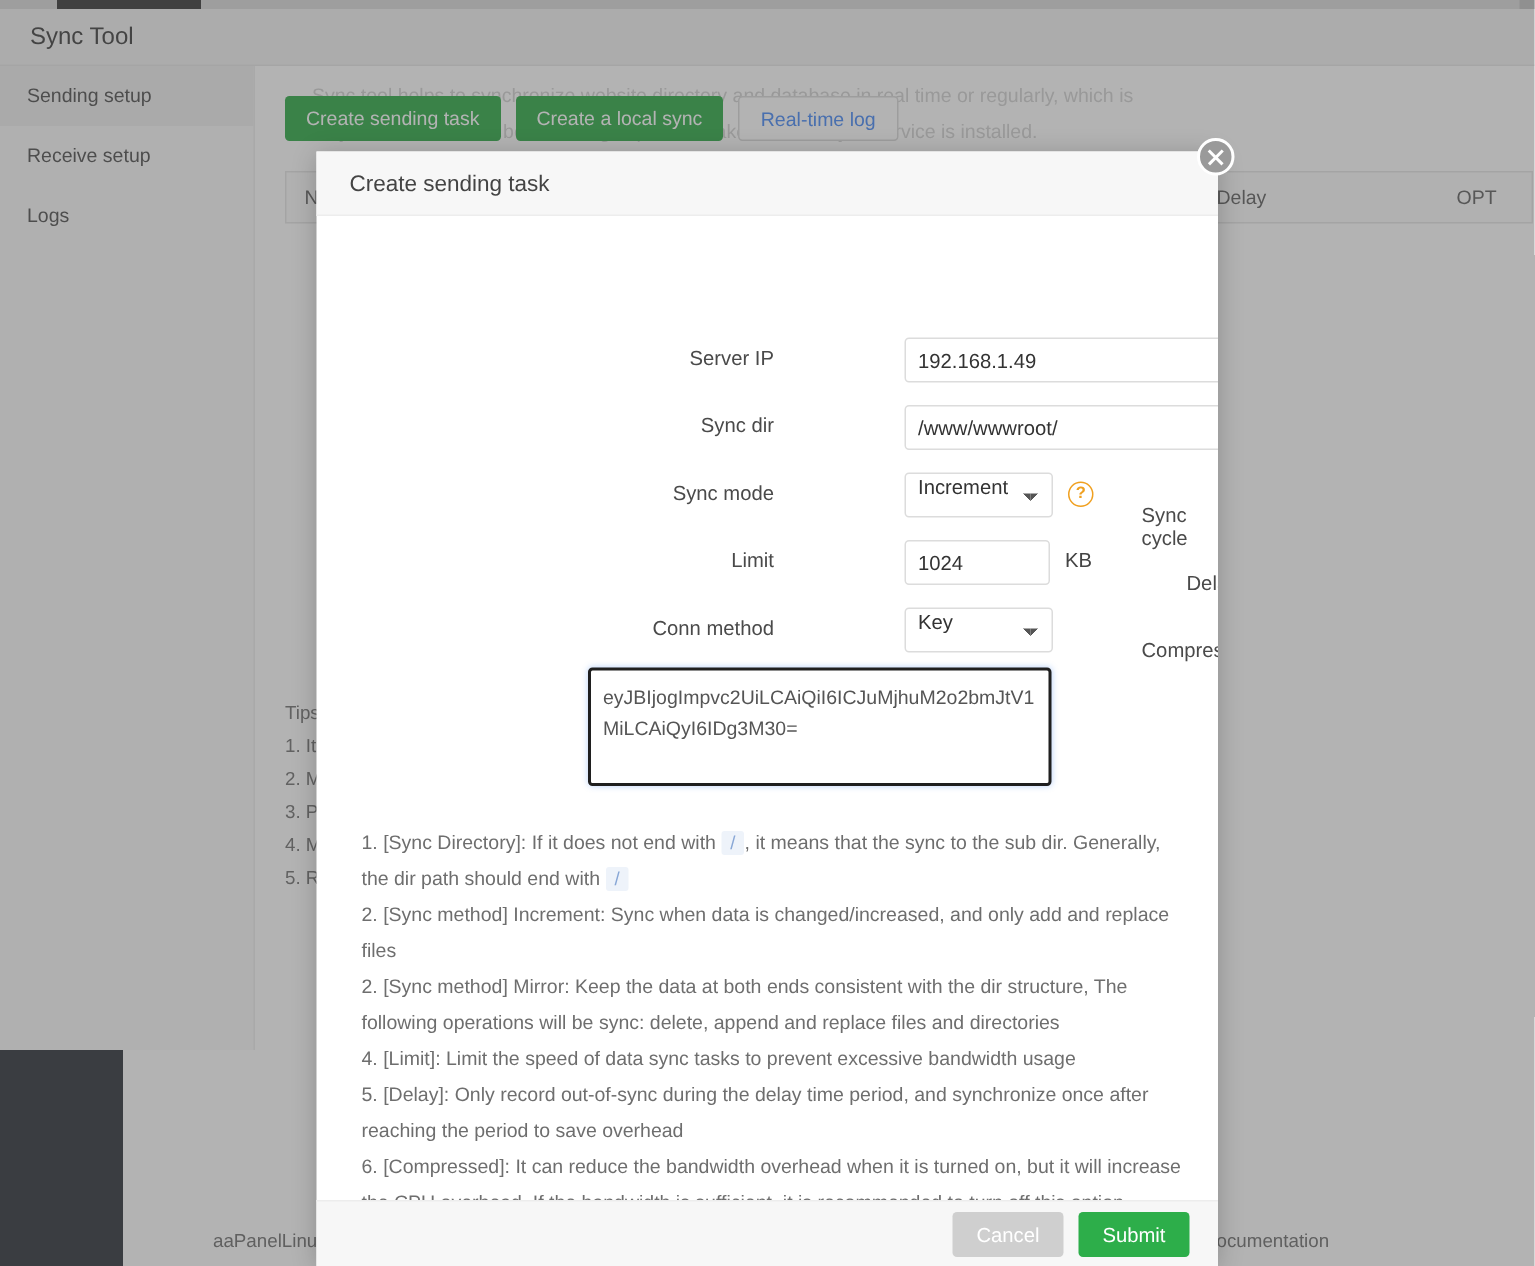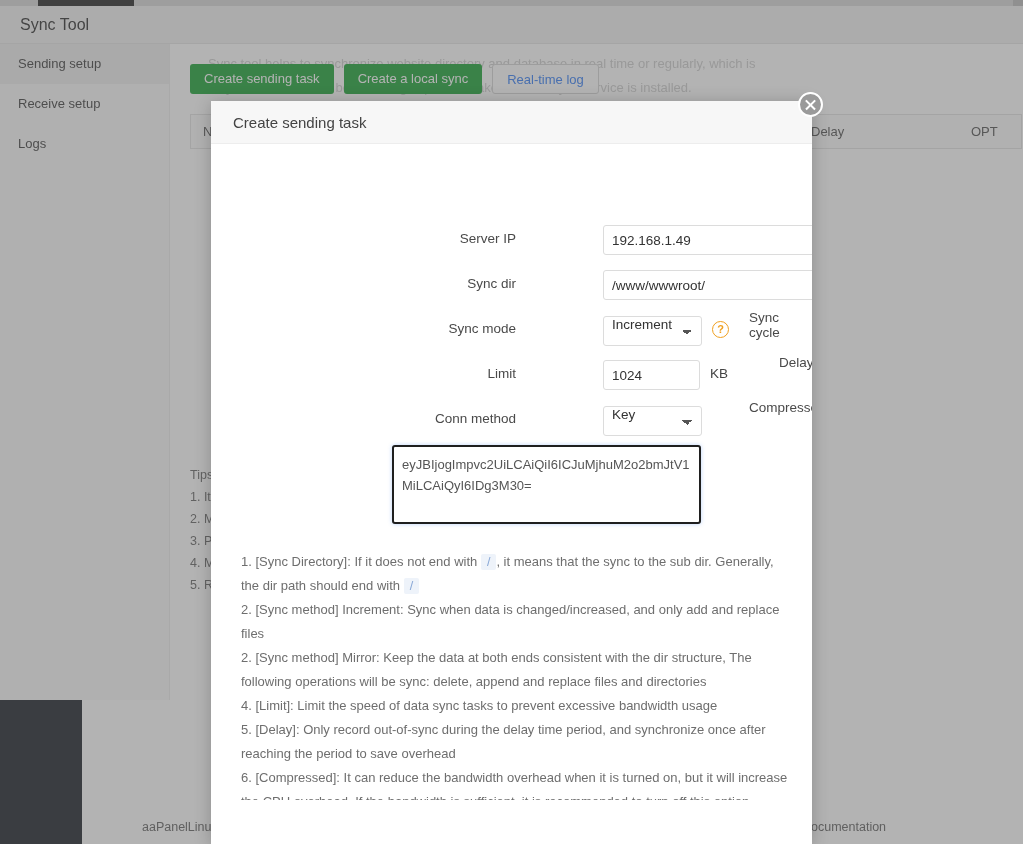--- a/index.html
+++ b/index.html
@@ -180,21 +180,21 @@
       linear-gradient(45deg, transparent 50%, #555 50%),
       linear-gradient(135deg, #555 50%, transparent 50%);
     background-position: calc(100% - 14px) 13px, calc(100% - 9px) 13px;
     background-size: 5px 5px, 5px 5px;
     background-repeat: no-repeat;
     cursor: pointer;
   }
   select.m1 { width: 99px; }
 
   .unit { position: absolute; font-size: 13.5px; color: #444; top: 11px; }
-  .inline-label { position: absolute; font-size: 13.5px; color: #4a4a4a; top: 0; }
+  .inline-label { position: absolute; font-size: 13.5px; color: #4a4a4a; top: 26px; margin-left: 12px; }
 
   #help-icon {
     position: absolute; left: 501px; top: 11px;
     width: 17px; height: 17px; border-radius: 50%;
     border: 1.4px solid #f0a020; color: #f0a020;
     font-size: 11px; line-height: 15px; text-align: center;
     cursor: pointer; font-weight: 700;
   }
 
   #receive-key {
@@ -373,13 +373,19 @@
         <code class="slash">/</code>
       </div>
       <div class="tip">2. [Sync method] Increment: Sync when data is changed/increased, and only add and replace files</div>
       <div class="tip">2. [Sync method] Mirror: Keep the data at both ends consistent with the dir structure, The following operations will be sync: delete, append and replace files and directories</div>
       <div class="tip">4. [Limit]: Limit the speed of data sync tasks to prevent excessive bandwidth usage</div>
       <div class="tip">5. [Delay]: Only record out-of-sync during the delay time period, and synchronize once after reaching the period to save overhead</div>
       <div class="tip">6. [Compressed]: It can reduce the bandwidth overhead when it is turned on, but it will increase the CPU overhead. If the bandwidth is sufficient, it is recommended to turn off this option</div>
     </div>
   </div>
 
+  <div id="modal-foot">
+    <div class="fbtns">
+      <button class="fb fb-cancel">Cancel</button>
+      <button class="fb fb-submit">Submit</button>
+    </div>
+  </div>
 </div>
 
 </body></html>

